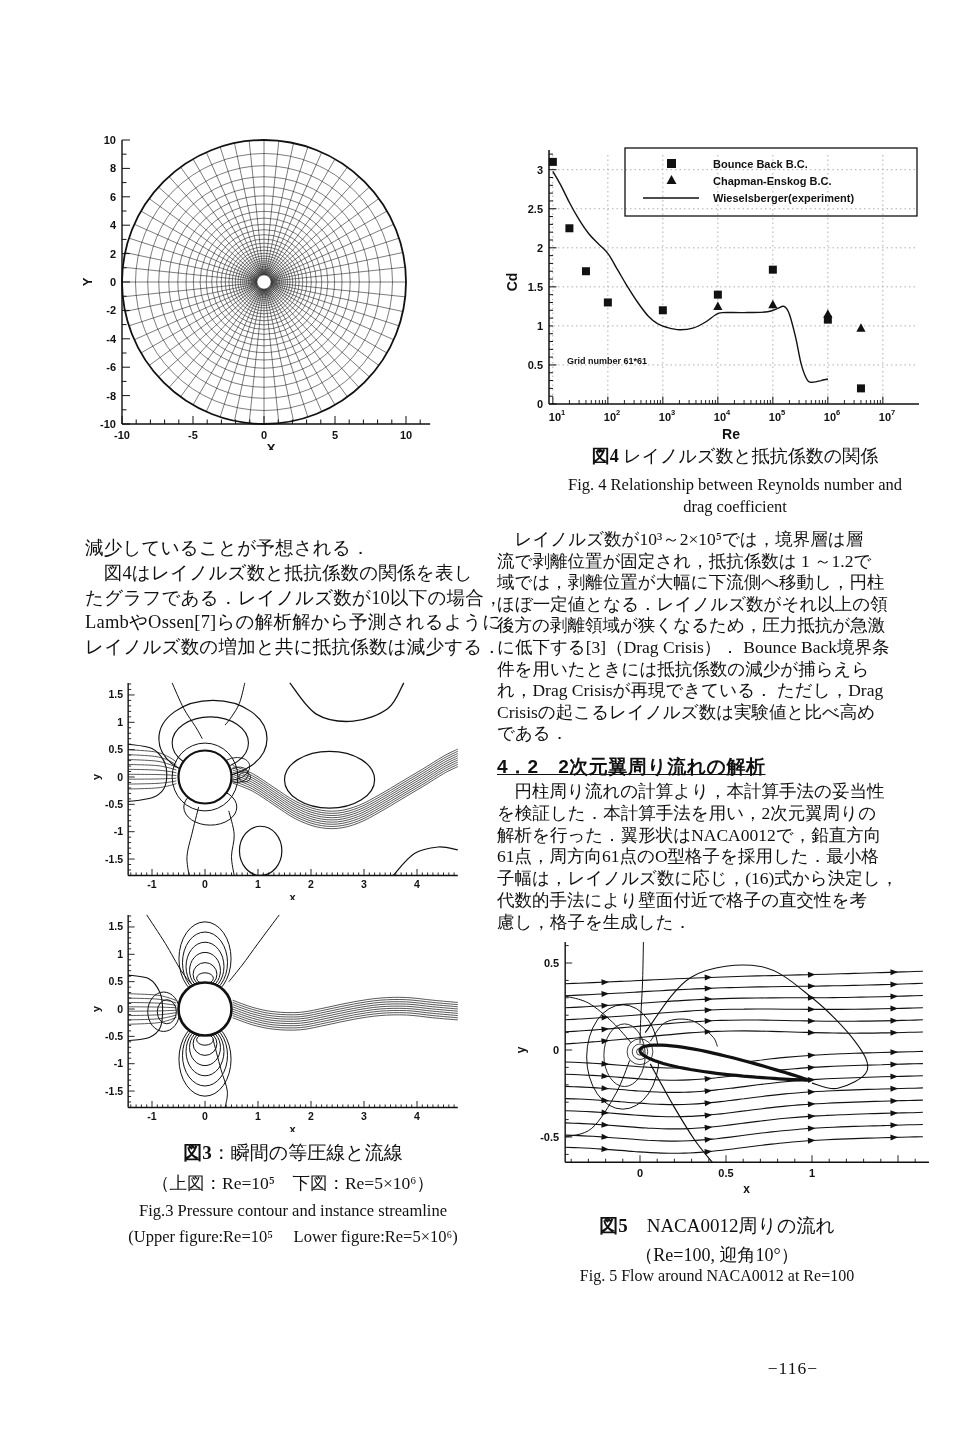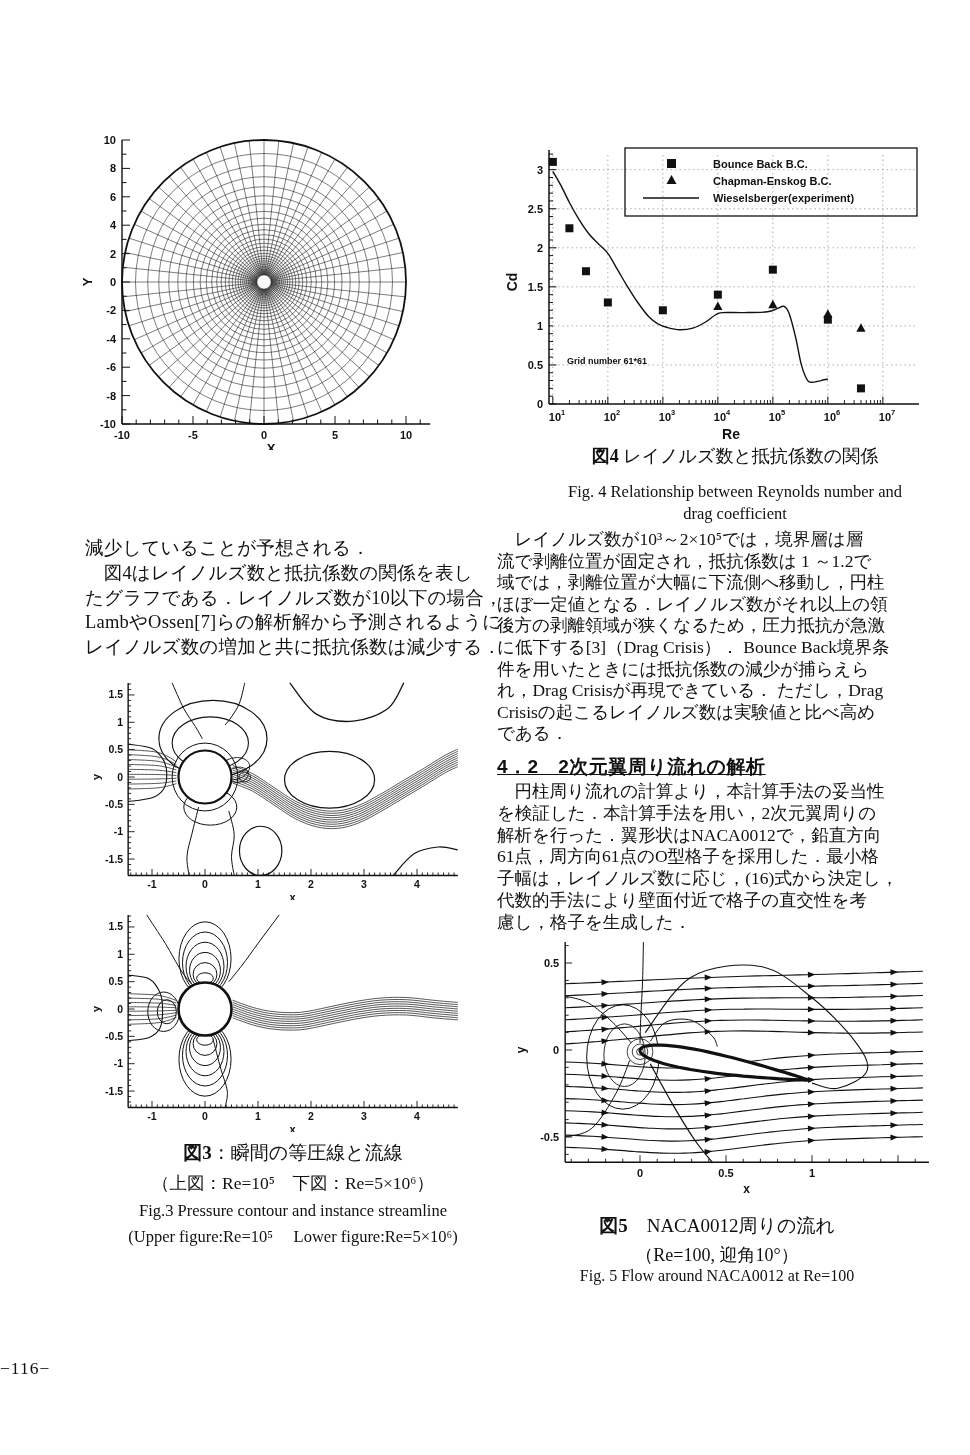--- a/index.html
+++ b/index.html
@@ -14,30 +14,30 @@
   #right-heading{left:497px;top:754px;width:424px;font-size:19px;font-weight:bold;
                  font-family:"Liberation Sans",sans-serif;letter-spacing:.5px;text-decoration:underline;}
   #right-para2{left:497px;top:781px;width:424px;font-size:17.5px;line-height:21.8px;}
   .cap{text-align:center;}
   .b{font-weight:bold;}
   #fig2-cap{left:78px;top:452px;width:420px;}
   #fig2-cap .jp{font-size:19px;}
   #fig2-cap .en{font-size:17px;margin-top:3px;}
   #fig4-cap{left:520px;top:444px;width:430px;}
   #fig4-cap .jp{font-size:18px;}
-  #fig4-cap .en{font-size:16.5px;line-height:22px;margin-top:13px;}
+  #fig4-cap .en{font-size:16.5px;line-height:22px;margin-top:6px;}
   #fig3-cap{left:88px;top:1140px;width:410px;}
   #fig3-cap .jp1{font-size:19px;}
   #fig3-cap .jp2{font-size:17.5px;margin-top:5px;}
   #fig3-cap .en{font-size:16.5px;line-height:26px;margin-top:3px;}
   #fig5-cap{left:497px;top:1213px;width:440px;}
   #fig5-cap .jp1{font-size:19px;}
   #fig5-cap .jp2{font-size:18px;margin-top:4px;}
   #fig5-cap .en{font-size:16px;margin-top:0;}
-  #page-number{left:0;top:1358px;width:818px;text-align:left;font-size:17.5px;letter-spacing:1px;}
+  #page-number{left:0;top:1358px;width:818px;text-align:right;font-size:17.5px;letter-spacing:1px;}
 </style>
 </head>
 <body>
 
 <div class="page">
 
   <figure class="abs" style="left:78px;top:132px;margin:0;">
     <svg id="svg-fig2" width="420" height="318">
         <g>
           <line x1="193.1" y1="150" x2="328" y2="150" stroke="#111" stroke-width="0.55"></line>

